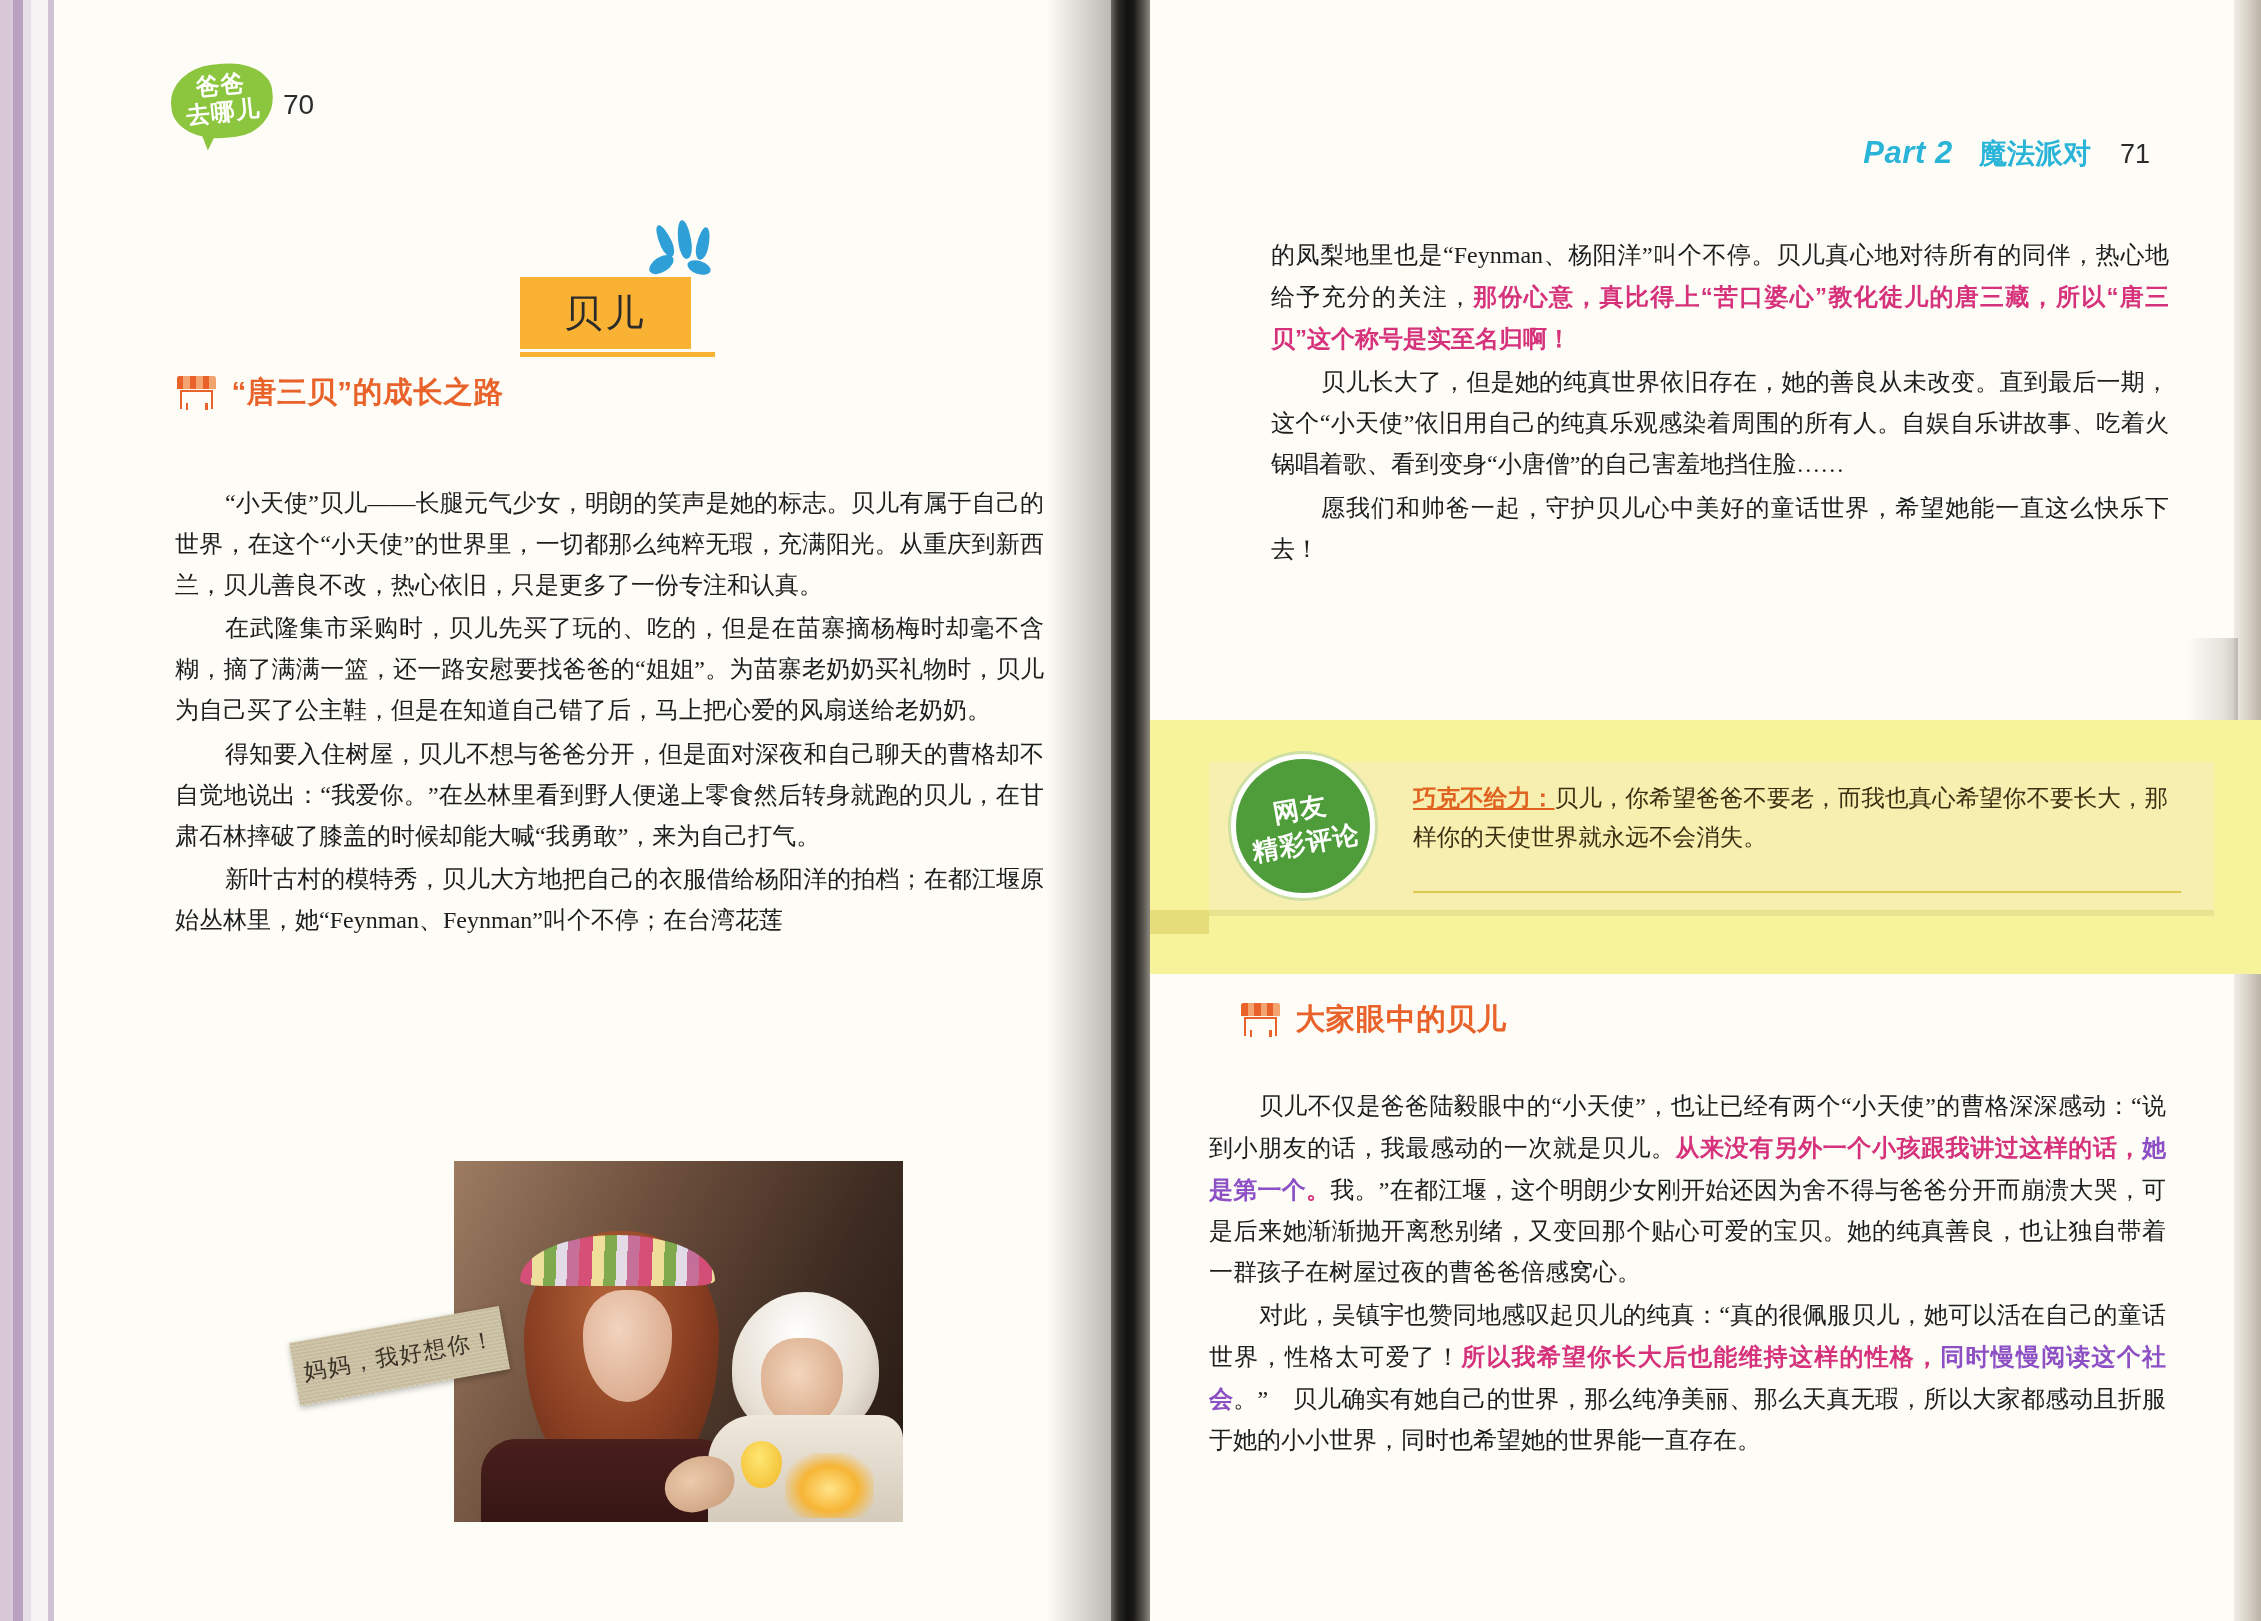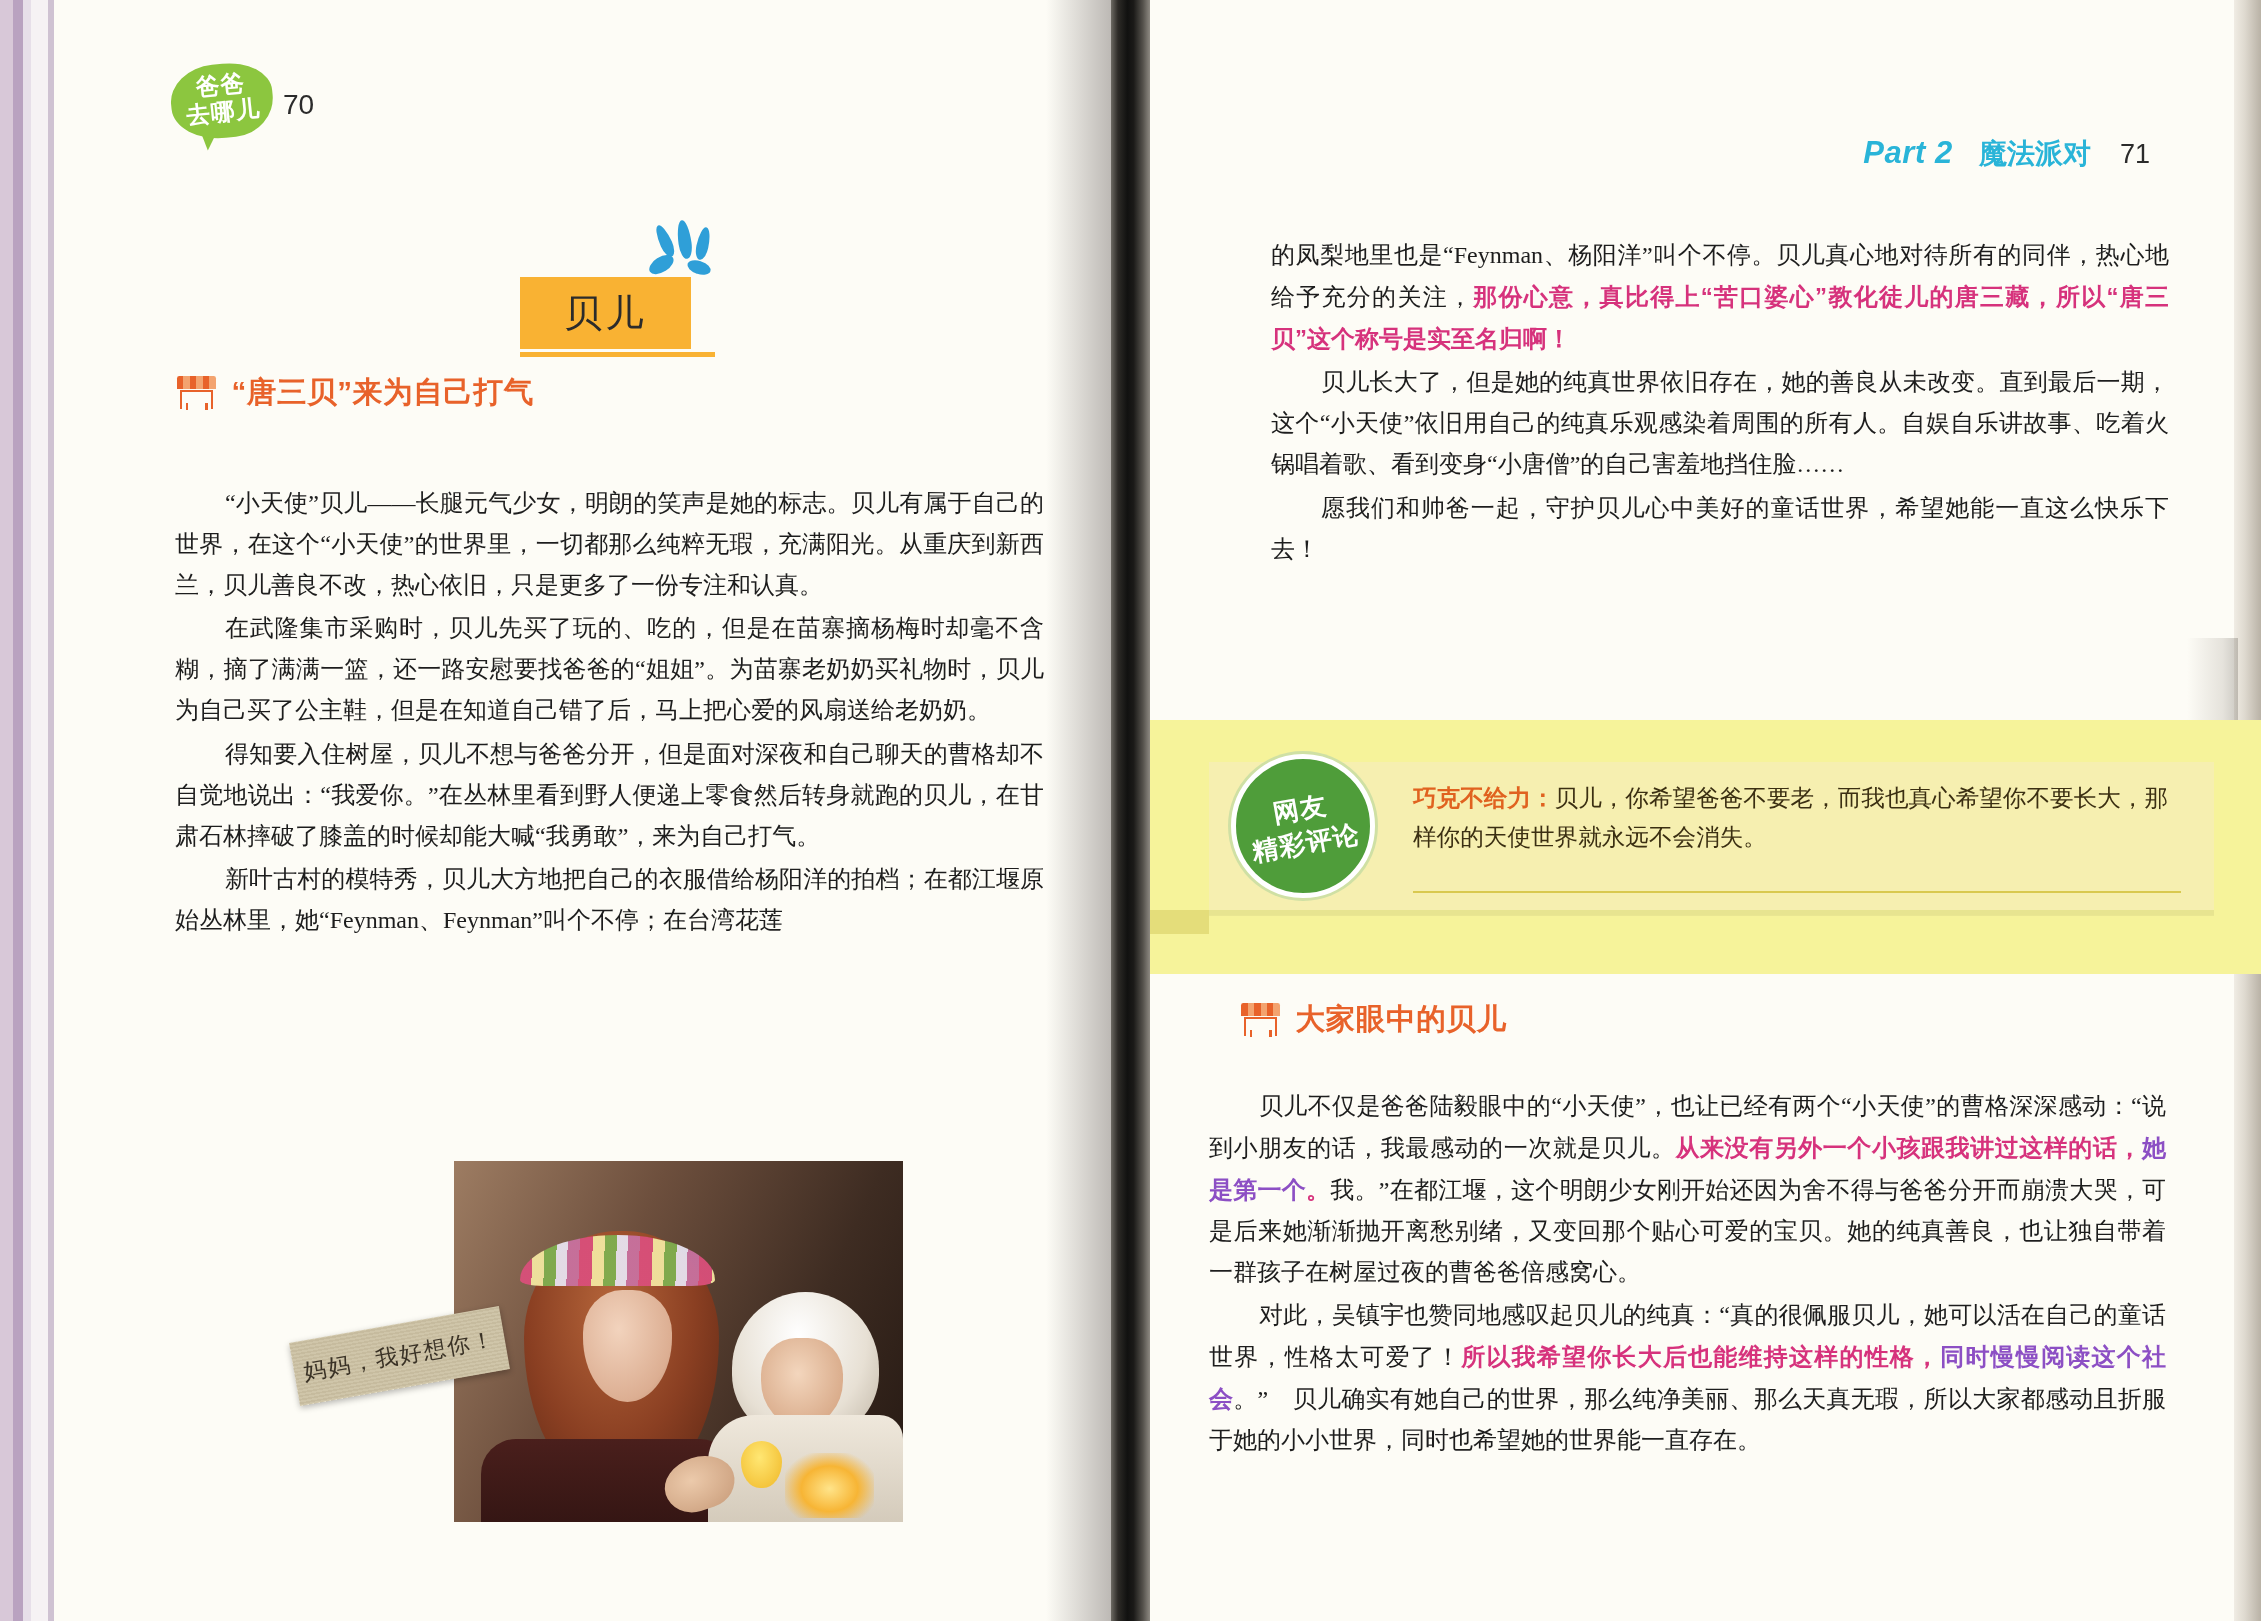--- a/index.html
+++ b/index.html
@@ -374,21 +374,21 @@
   }
   .comment-text {
     position: absolute;
     left: 1413px; top: 779px;
     width: 762px;
     font-family: "Liberation Sans", sans-serif;
     font-size: 23.6px;
     line-height: 39px;
     color: #3b2f12;
   }
-  .comment-user { color: #e0621f; font-weight: bold; }
+  .comment-user { color: #e0621f; font-weight: bold; text-decoration: underline; }
 
   
   .comment-rule {
     position: absolute;
     left: 1413px; top: 891px;
     width: 768px; height: 2.4px;
     background: #d9c94f;
   }
 </style>
 </head>
@@ -427,21 +427,21 @@
   <div class="title-underline"></div>
 
   <div class="sec-head" style="left:177px; top:372px;">
     <span class="shop-icon">
       <span class="shop-roof"></span>
       <span class="shop-body">
         <span class="shop-leg" style="left:3.5px;"></span>
         <span class="shop-leg" style="right:3.5px;"></span>
       </span>
     </span>
-    <span class="label">“唐三贝”来为自己打气</span>
+    <span class="label">“唐三贝”的成长之路</span>
   </div>
 
   <div class="col" style="left:175px; top:467px; width:869px;">
     <p>“小天使”贝儿——长腿元气少女，明朗的笑声是她的标志。贝儿有属于自己的世界，在这个“小天使”的世界里，一切都那么纯粹无瑕，充满阳光。从重庆到新西兰，贝儿善良不改，热心依旧，只是更多了一份专注和认真。</p>
     <p>在武隆集市采购时，贝儿先买了玩的、吃的，但是在苗寨摘杨梅时却毫不含糊，摘了满满一篮，还一路安慰要找爸爸的“姐姐”。为苗寨老奶奶买礼物时，贝儿为自己买了公主鞋，但是在知道自己错了后，马上把心爱的风扇送给老奶奶。</p>
     <p>得知要入住树屋，贝儿不想与爸爸分开，但是面对深夜和自己聊天的曹格却不自觉地说出：“我爱你。”在丛林里看到野人便递上零食然后转身就跑的贝儿，在甘肃石林摔破了膝盖的时候却能大喊“我勇敢”，来为自己打气。</p>
     <p>新叶古村的模特秀，贝儿大方地把自己的衣服借给杨阳洋的拍档；在都江堰原始丛林里，她“Feynman、Feynman”叫个不停；在台湾花莲</p>
   </div>
 
   <div class="photo">

